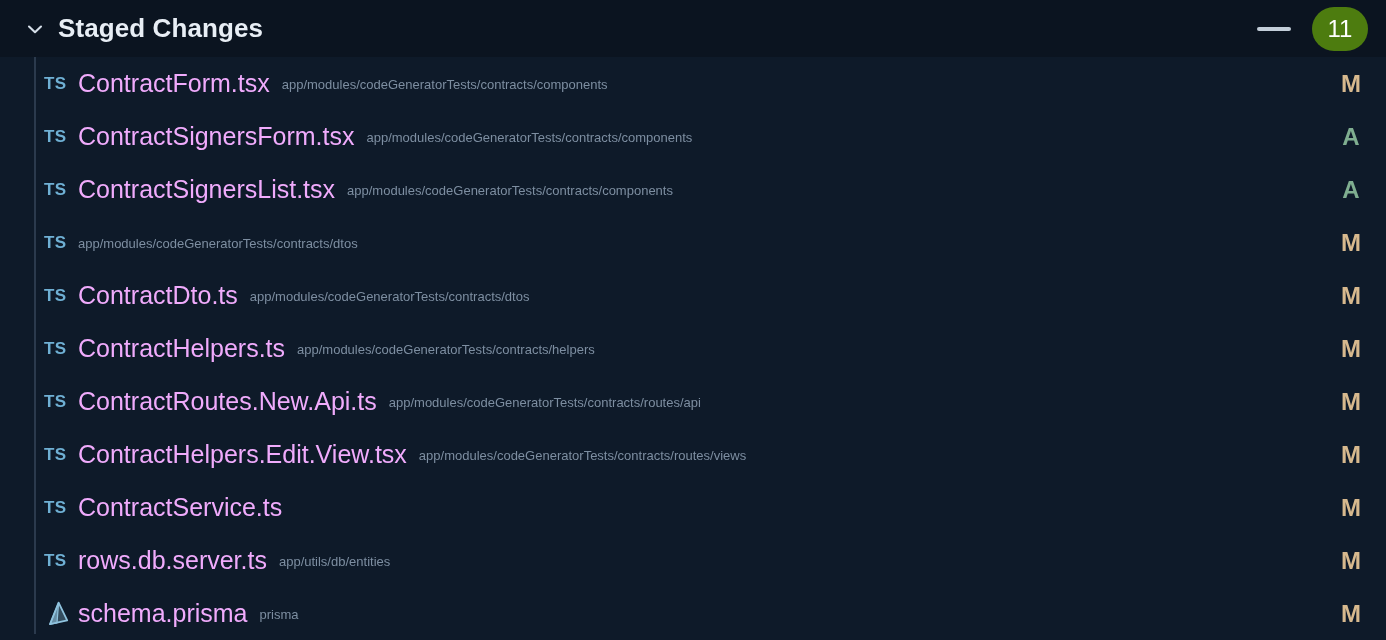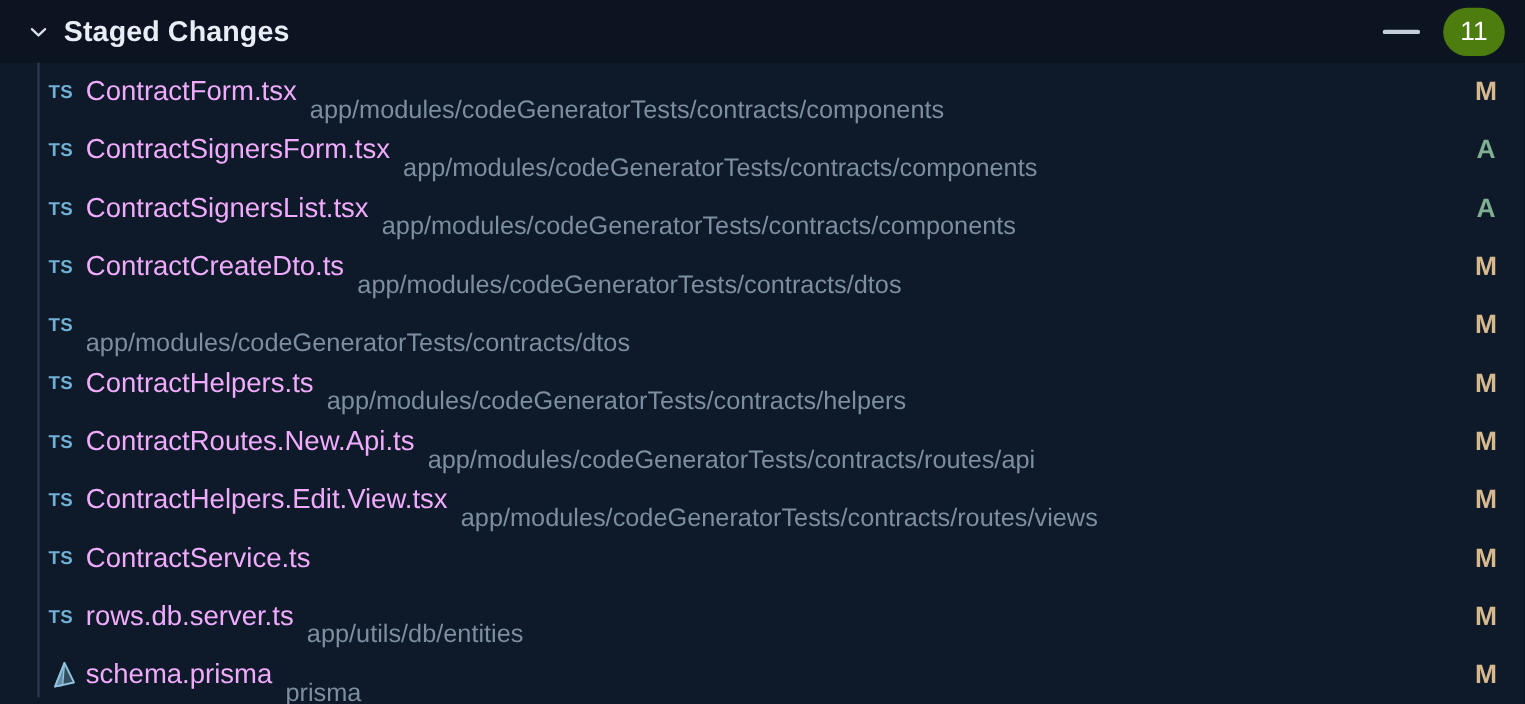--- a/index.html
+++ b/index.html
@@ -88,26 +88,26 @@
   }
   .prisma-glyph{ display:block; }
   .file-name{
     font-size:25px;
     color:#f0abfc;
     white-space:nowrap;
     margin-right:12px;
     line-height:1;
   }
   .file-path{
-    font-size:23px;
+    font-size:13px;
     color:#7d8ea1;
     white-space:nowrap;
     line-height:1;
     position:relative;
-    top:16px;
+    top:1px;
   }
   .row-spacer{ flex:1 1 auto; }
   .status-letter{
     font-size:24px;
     font-weight:700;
     width:34px;
     text-align:center;
     flex:0 0 auto;
     line-height:1;
   }
@@ -160,29 +160,29 @@
         </span>
         <span class="file-name">ContractSignersList.tsx</span>
         <span class="file-path">app/modules/codeGeneratorTests/contracts/components</span>
         <span class="row-spacer"></span>
         <span class="status-letter status-A">A</span>
       </div>
       <div class="file-row">
         <span class="file-icon">
           <span class="ts-badge">TS</span>
         </span>
-        <span class="file-name">ContractCreateDto.ts</span>
         <span class="file-path">app/modules/codeGeneratorTests/contracts/dtos</span>
         <span class="row-spacer"></span>
         <span class="status-letter status-M">M</span>
       </div>
       <div class="file-row">
         <span class="file-icon">
           <span class="ts-badge">TS</span>
         </span>
+        <span class="file-name">ContractDto.ts</span>
         <span class="file-path">app/modules/codeGeneratorTests/contracts/dtos</span>
         <span class="row-spacer"></span>
         <span class="status-letter status-M">M</span>
       </div>
       <div class="file-row">
         <span class="file-icon">
           <span class="ts-badge">TS</span>
         </span>
         <span class="file-name">ContractHelpers.ts</span>
         <span class="file-path">app/modules/codeGeneratorTests/contracts/helpers</span>

